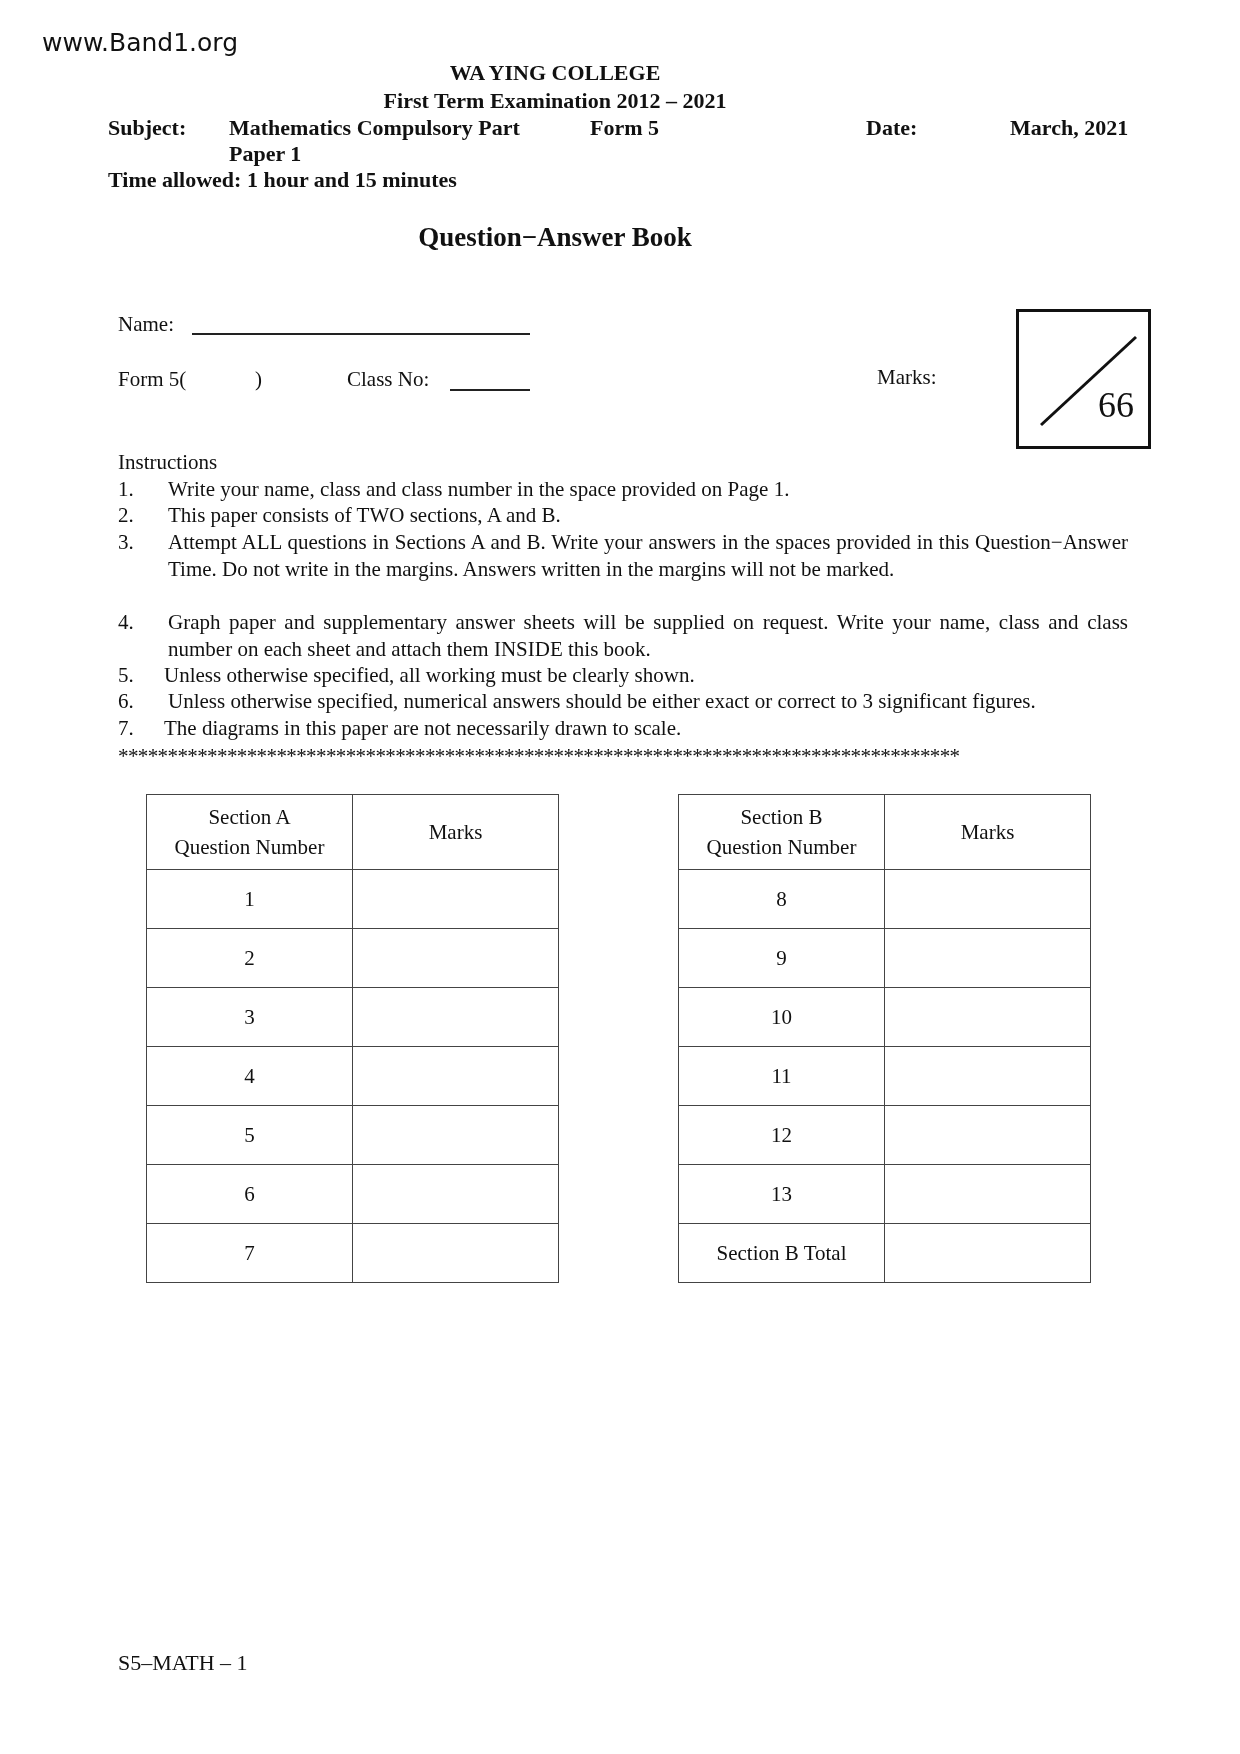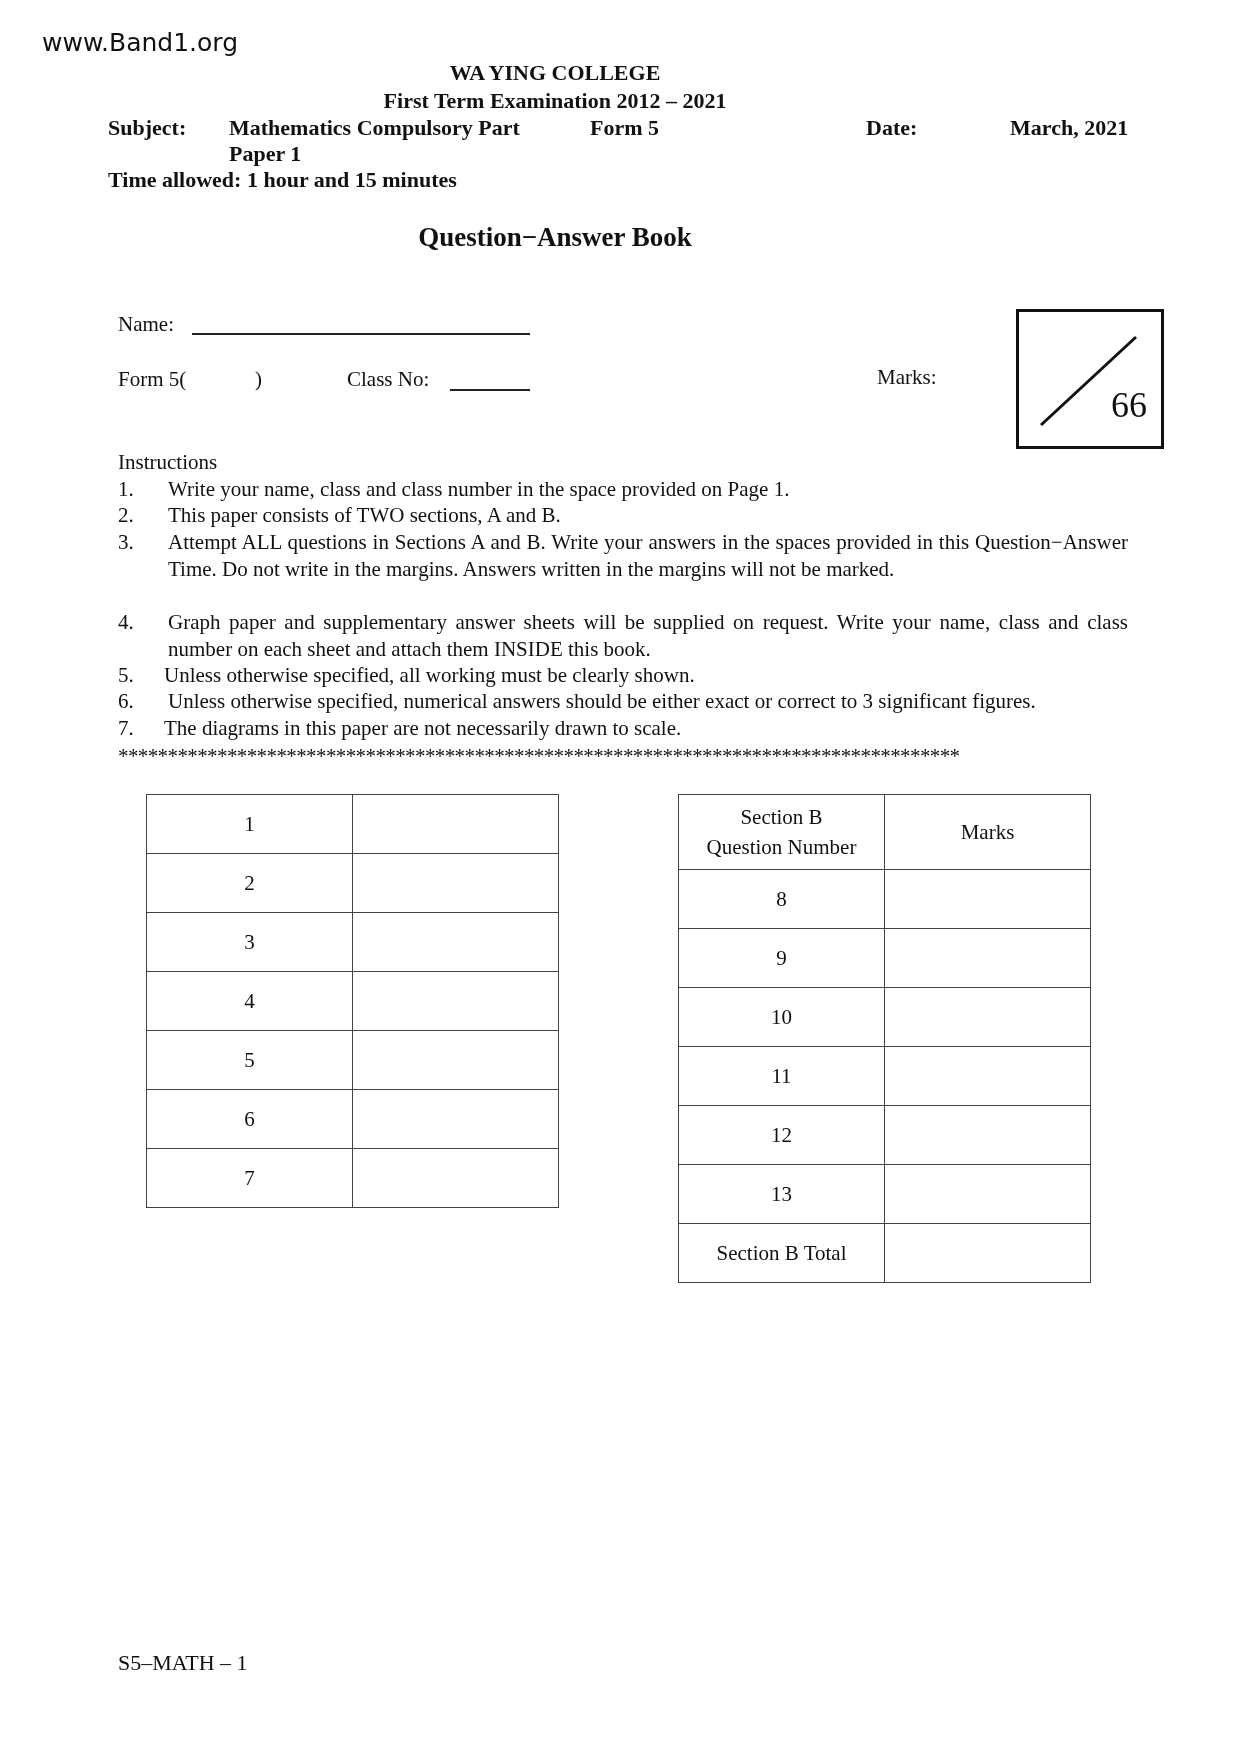--- a/index.html
+++ b/index.html
@@ -4,21 +4,21 @@
 <style>
   html, body { margin:0; padding:0; background:#ffffff; }
   body { width:1240px; height:1754px; position:relative; overflow:hidden; color:#111; font-family:"Liberation Serif", serif; }
   .abs { position:absolute; white-space:nowrap; }
   .watermark { left:42px; top:28px; font-family:"DejaVu Sans", sans-serif; font-size:25px; color:#111; }
   .b { font-weight:bold; font-size:22px; }
   .center { left:0; width:1110px; text-align:center; }
   .title { font-size:27px; font-weight:bold; text-decoration-thickness:2px; text-underline-offset:4px; }
   .field { font-size:21px; }
   .line { position:absolute; border-bottom:2px solid #222; height:0; }
-  .markbox { position:absolute; left:1016px; top:309px; width:148px; height:140px; border:3px solid #111; box-sizing:border-box; }
+  .markbox { position:absolute; left:1016px; top:309px; width:135px; height:140px; border:3px solid #111; box-sizing:border-box; }
   .markbox svg { position:absolute; left:0; top:0; }
   .total-marks { position:absolute; right:14px; top:72px; font-size:36px; }
   .instr { font-size:21px; }
   .instr-item { position:absolute; left:118px; width:1010px; font-size:21px; line-height:26.5px; }
   .instr-item .num { position:absolute; left:0; top:0; }
   .instr-item .txt { position:absolute; left:50px; right:0; top:0; text-align:justify; text-align-last:left; }
   .stars { left:118px; top:744px; font-size:21px; letter-spacing:-0.6px; }
   table.grid { position:absolute; border-collapse:collapse; font-size:21px; }
   table.grid td { border:1.5px solid #444; text-align:center; vertical-align:middle; width:205px; padding:0; }
   table.grid tr.head td { height:74px; line-height:30px; }
@@ -88,20 +88,27 @@
 </div>
 <div class="instr-item" style="top:715px; height:26px;">
   <span class="num">7.</span>
   <span class="txt" style="left:46px;">The diagrams in this paper are not necessarily drawn to scale.</span>
 </div>
 
 <div class="abs stars">*************************************************************************************</div>
 
 <table class="grid" style="left:146px; top:794px;">
   <tbody>
+      <tr class="head">
+    <td>
+      <span>Section A</span><br>
+      <span>Question Number</span>
+    </td>
+    <td>Marks</td>
+  </tr>
   <tr class="row">
         <td>1</td>
         <td></td>
       </tr>
   <tr class="row">
         <td>2</td>
         <td></td>
       </tr>
   <tr class="row">
         <td>3</td>

